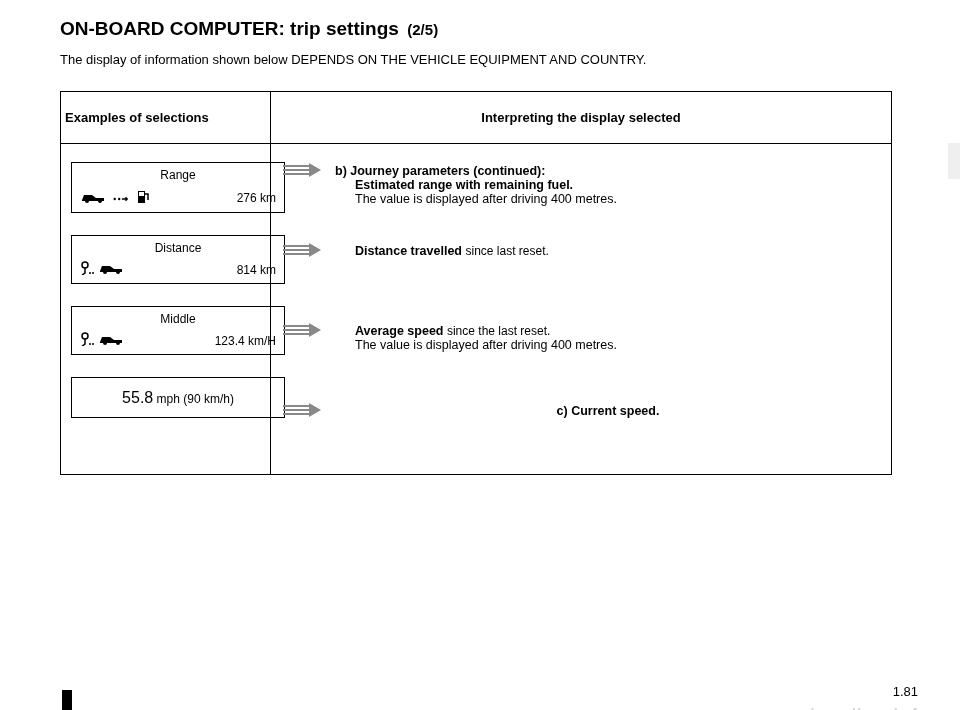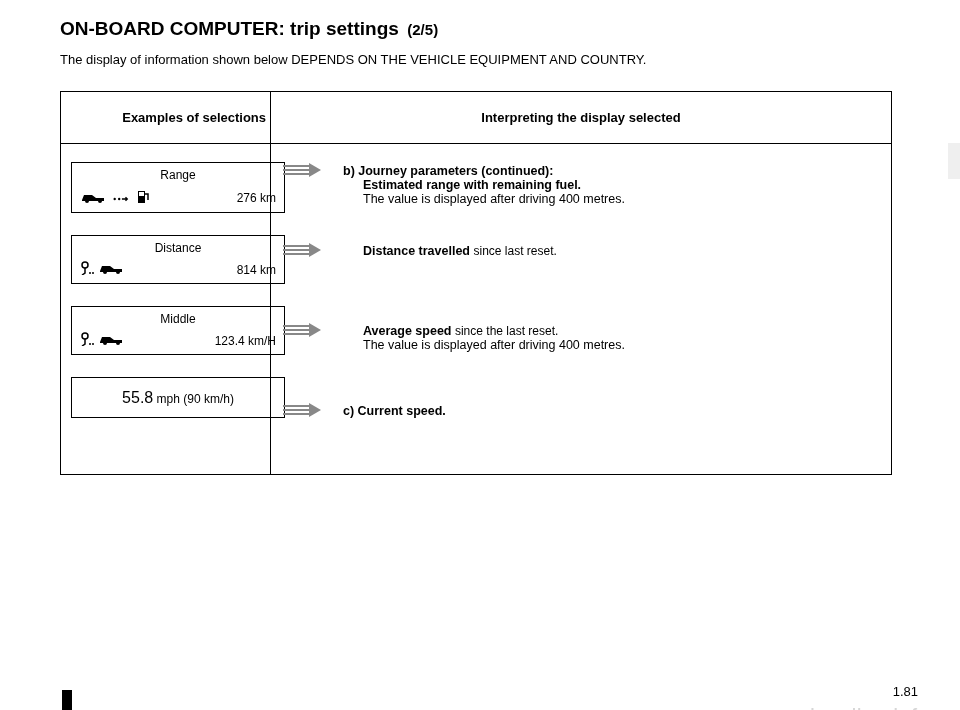--- a/index.html
+++ b/index.html
@@ -22,21 +22,21 @@
     width: 832px;
   }
   .header-row {
     display: flex;
     border-bottom: 1px solid #000;
   }
   .header-cell-left {
     width: 210px;
     border-right: 1px solid #000;
     padding: 18px 4px;
-    text-align: right;
+    text-align: left;
     font-size: 13px;
     font-weight: bold;
   }
   .header-cell-right {
     flex: 1;
     padding: 18px 4px;
     text-align: center;
     font-size: 13px;
     font-weight: bold;
   }
@@ -102,25 +102,25 @@
   .arrow-wrap {
     display: inline-block;
     width: 42px;
     height: 16px;
     vertical-align: middle;
   }
 
   .desc-row {
     display: flex;
     align-items: flex-start;
-    gap: 20px;
+    gap: 12px;
     margin-bottom: 28px;
     min-height: 52px;
   }
-  .desc-row:last-child { margin-bottom: 0; }
+  .desc-row:last-child { margin-bottom: 0; text-align: center; }
   .desc-text { flex: 1; padding-top: 2px; }
   .desc-text .line1 { font-weight: bold; font-size: 12.5px; }
   .desc-text .line2 { font-size: 12.5px; }
   .indent { padding-left: 20px; }
 
   .page-num {
     position: absolute;
     right: 42px;
     top: 684px;
     font-size: 13px;

